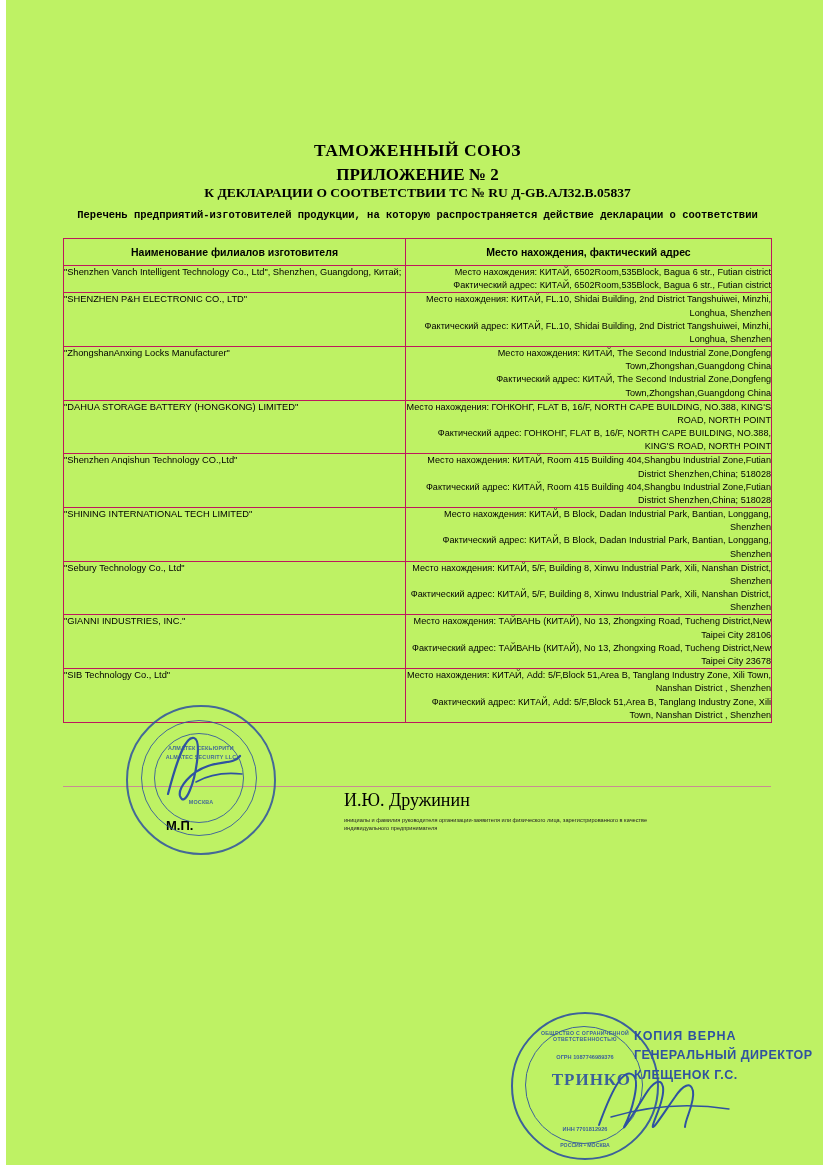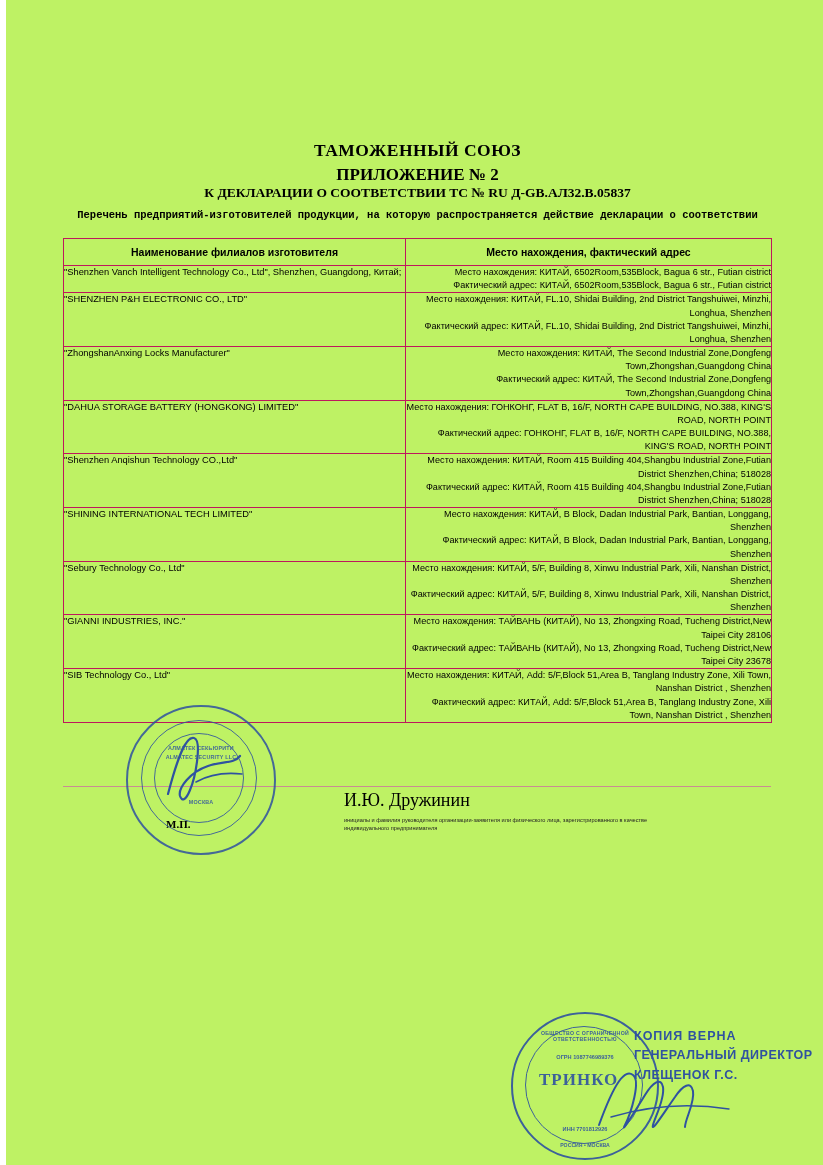--- a/index.html
+++ b/index.html
@@ -124,23 +124,23 @@
     left: 57px;
     width: 708px;
     height: 1px;
     background: #c98d92;
   }
 
   .mp {
     position: absolute;
     top: 818px;
     left: 160px;
-    font-family: Liberation Serif, serif;
-    font-weight: bold;
-    font-size: 11px;
+    font-family: Liberation Sans, sans-serif;
+    font-weight: bold;
+    font-size: 13px;
   }
 
   
   .stamp-round {
     position: absolute;
     border: 2px solid #2f52a0;
     border-radius: 50%;
     color: #2f52a0;
   }
   .stamp1 {
@@ -196,21 +196,21 @@
     position: absolute;
     top: 12px; left: 12px;
     width: 116px; height: 116px;
     border: 1px solid #2f52a0;
     border-radius: 50%;
   }
   .stamp2 .logo {
     position: absolute;
     top: 56px; left: 26px;
     width: 92px;
-    text-align: left;
+    text-align: right;
     font-family: "Liberation Serif", serif;
     font-weight: bold;
     font-size: 17px;
     color: #2f52a0;
     letter-spacing: 1px;
   }
   .stamp2 .toptext {
     position: absolute;
     top: 40px; left: 0; width: 100%;
     text-align: center;

